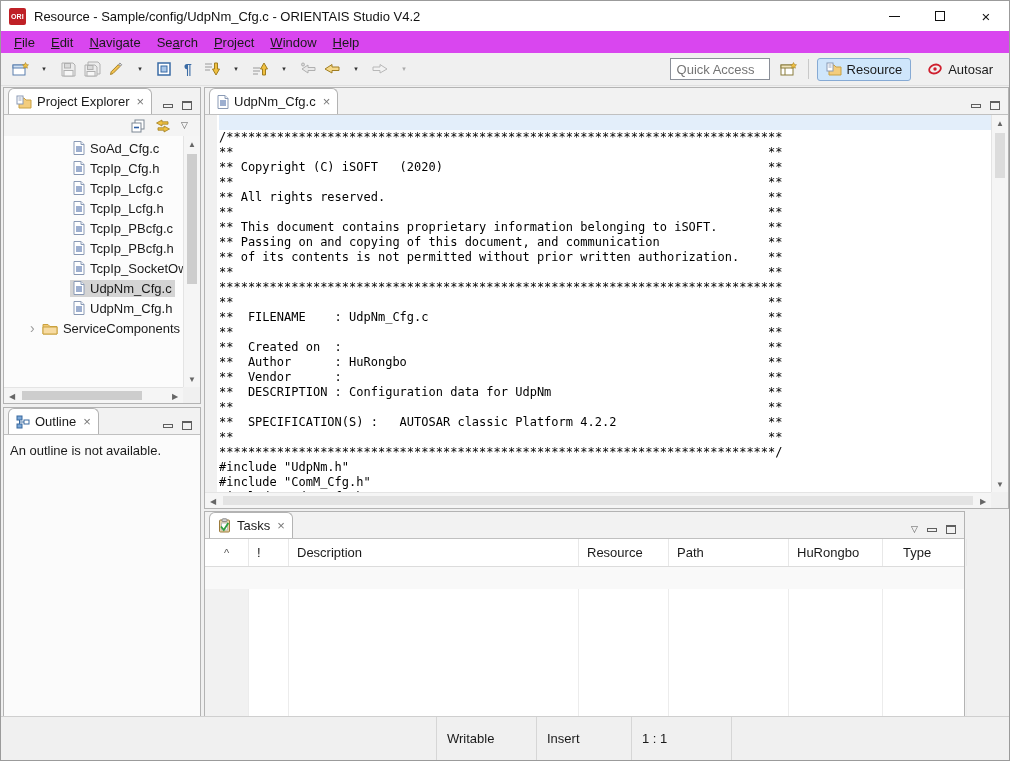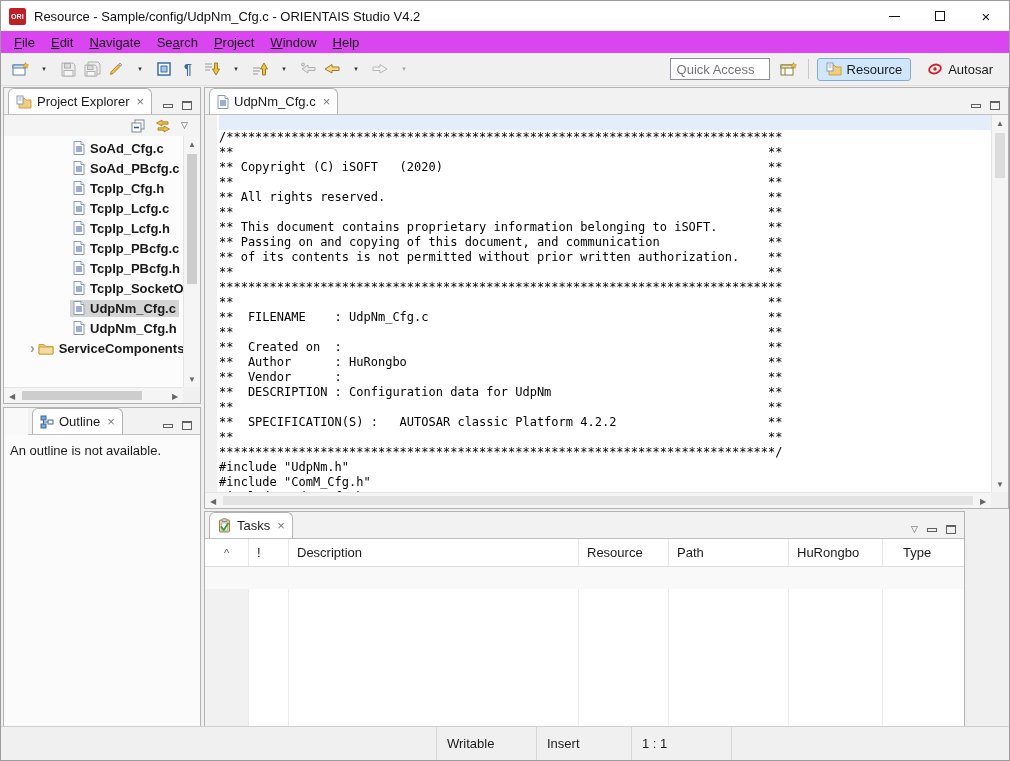--- a/index.html
+++ b/index.html
@@ -53,41 +53,41 @@
   .panel-btns { margin-left:auto; display:flex; align-items:center; gap:9px; padding:0 8px 4px 0; }
   .pb-min { width:10px; height:4px; border:1px solid #5f5f5f; }
   .pb-max { width:10px; height:9px; border:1px solid #5f5f5f; border-top-width:2px; }
   .pb-menu { font-size:9px; color:#555; line-height:1; }
 
   
   #project-explorer { left:2px; top:1px; width:198px; height:317px; }
   .pe-toolbar { height:21px; background:#f4f4f4; display:flex; align-items:center; justify-content:flex-end;
                 gap:10px; padding-right:12px; }
   .tree { position:absolute; left:0; top:48px; right:0; bottom:0; background:#fcfcfc; }
-  .tree-rows { position:absolute; left:0; top:2px; right:17px; bottom:16px; overflow:hidden;font-weight:bold; }
+  .tree-rows { position:absolute; left:0; top:2px; right:17px; bottom:16px; overflow:hidden; }
   .tree-row { height:20px; display:flex; align-items:center; white-space:nowrap; overflow:hidden; }
   .tree-row.file { padding-left:66px; }
   .tree-row.folder { padding-left:26px; }
   .tree-row.selected .lbl-wrap { background:#d4d4d4; }
   .lbl-wrap { display:flex; align-items:center; gap:5px; padding:1px 3px; }
   .twisty { color:#9a9a9a; font-size:14px; width:14px; line-height:1; }
   .tree-label { font-size:13px; }
 
   
   .vscroll { position:absolute; right:0; top:0; bottom:16px; width:17px; background:#f5f5f5;
              border-left:1px solid #e4e4e4; }
   .hscroll { position:absolute; left:0; right:17px; bottom:0; height:16px; background:#f5f5f5;
              border-top:1px solid #e4e4e4; }
   .sc-arrow { position:absolute; color:#666; font-size:8px; width:16px; height:16px; display:flex;
               align-items:center; justify-content:center; }
   .sc-thumb { position:absolute; background:#cdcdcd; }
   .corner { position:absolute; right:0; bottom:0; width:17px; height:16px; background:#f0f0f0; }
 
   
-  #outline { left:2px; top:321px; width:198px; height:328px;padding-left:24px; }
+  #outline { left:2px; top:321px; width:198px; height:328px; }
   .outline-body { position:absolute; left:0; top:27px; right:0; bottom:0; background:#fbfbfb; padding:8px 6px; font-size:13px; }
 
   
   #editor { left:203px; top:1px; width:805px; height:422px; }
   .editor-body { position:absolute; left:0; top:27px; right:0; bottom:0; background:#fff; }
   .gutter { position:absolute; left:0; top:0; bottom:16px; width:12px; background:#f0f0f0; }
   .code-lines { position:absolute; left:14px; top:0; right:17px; bottom:16px; overflow:hidden;
                 font-family:"DejaVu Sans Mono","Liberation Mono",monospace; font-size:12px;
                 line-height:15px; white-space:pre; color:#000; }
   .cl { min-height:15px; }
@@ -101,21 +101,21 @@
   .tgrid { display:grid; grid-template-columns:44px 40px 290px 90px 120px 94px 84px 1fr; }
   .thead { height:28px; border-bottom:1px solid #dcdcdc; background:#fff; }
   .th { display:flex; align-items:center; padding-left:8px; border-right:1px solid #e8e8e8;
         font-size:13px; overflow:hidden; }
   .th.gutter-th { justify-content:center; padding-left:0; color:#555; font-size:11px; }
   .tbody { position:absolute; left:0; top:77px; right:0; bottom:0; background:#fff; }
   .td { border-right:1px solid #ececec; height:100%; }
   .td.gutter-td { background:#f1f1f1; }
 
   
-  .statusbar { position:absolute; left:0; bottom:0; right:0; height:34px; background:#f0f0f0;
+  .statusbar { position:absolute; left:0; bottom:0; right:0; height:44px; background:#f0f0f0;
                border-top:1px solid #cfcfcf; display:flex; align-items:center; font-size:13px; }
   .sb-spacer { width:435px; height:100%; }
   .sb-cell { height:100%; display:flex; align-items:center; padding-left:10px; border-left:1px solid #d6d6d6; }
   .sb-cell.w1 { width:100px; } .sb-cell.w2 { width:95px; } .sb-cell.w3 { width:100px; }
   .sb-end { width:1px; height:100%; border-left:1px solid #d6d6d6; }
 
   svg { display:block; }
 </style>
 </head>
 <body>
@@ -311,34 +311,20 @@
                 <span>
                   <svg width="12" height="14" viewBox="0 0 12 14">
                     <path d="M1 .5 h7 l3 3 v10 H1 Z" fill="#fff" stroke="#8a9ab5"></path>
                     <path d="M8 .5 v3 h3" fill="#eef1f7" stroke="#8a9ab5"></path>
                     <line x1="3" y1="6" x2="9" y2="6" stroke="#3b5fa0"></line>
                     <line x1="3" y1="8" x2="9" y2="8" stroke="#3b5fa0"></line>
                     <line x1="3" y1="10" x2="9" y2="10" stroke="#3b5fa0"></line>
                   </svg>
                 </span>
                 <span class="tree-label">SoAd_Cfg.c</span>
-              </span>
-            </div>
-            <div class="tree-row file">
-              <span class="lbl-wrap">
-                <span>
-                  <svg width="12" height="14" viewBox="0 0 12 14">
-                    <path d="M1 .5 h7 l3 3 v10 H1 Z" fill="#fff" stroke="#8a9ab5"></path>
-                    <path d="M8 .5 v3 h3" fill="#eef1f7" stroke="#8a9ab5"></path>
-                    <line x1="3" y1="6" x2="9" y2="6" stroke="#3b5fa0"></line>
-                    <line x1="3" y1="8" x2="9" y2="8" stroke="#3b5fa0"></line>
-                    <line x1="3" y1="10" x2="9" y2="10" stroke="#3b5fa0"></line>
-                  </svg>
-                </span>
-                <span class="tree-label">SoAd_PBcfg.c</span>
               </span>
             </div>
             <div class="tree-row file">
               <span class="lbl-wrap">
                 <span>
                   <svg width="12" height="14" viewBox="0 0 12 14">
                     <path d="M1 .5 h7 l3 3 v10 H1 Z" fill="#fff" stroke="#8a9ab5"></path>
                     <path d="M8 .5 v3 h3" fill="#eef1f7" stroke="#8a9ab5"></path>
                     <line x1="3" y1="6" x2="9" y2="6" stroke="#3b5fa0"></line>
                     <line x1="3" y1="8" x2="9" y2="8" stroke="#3b5fa0"></line>

